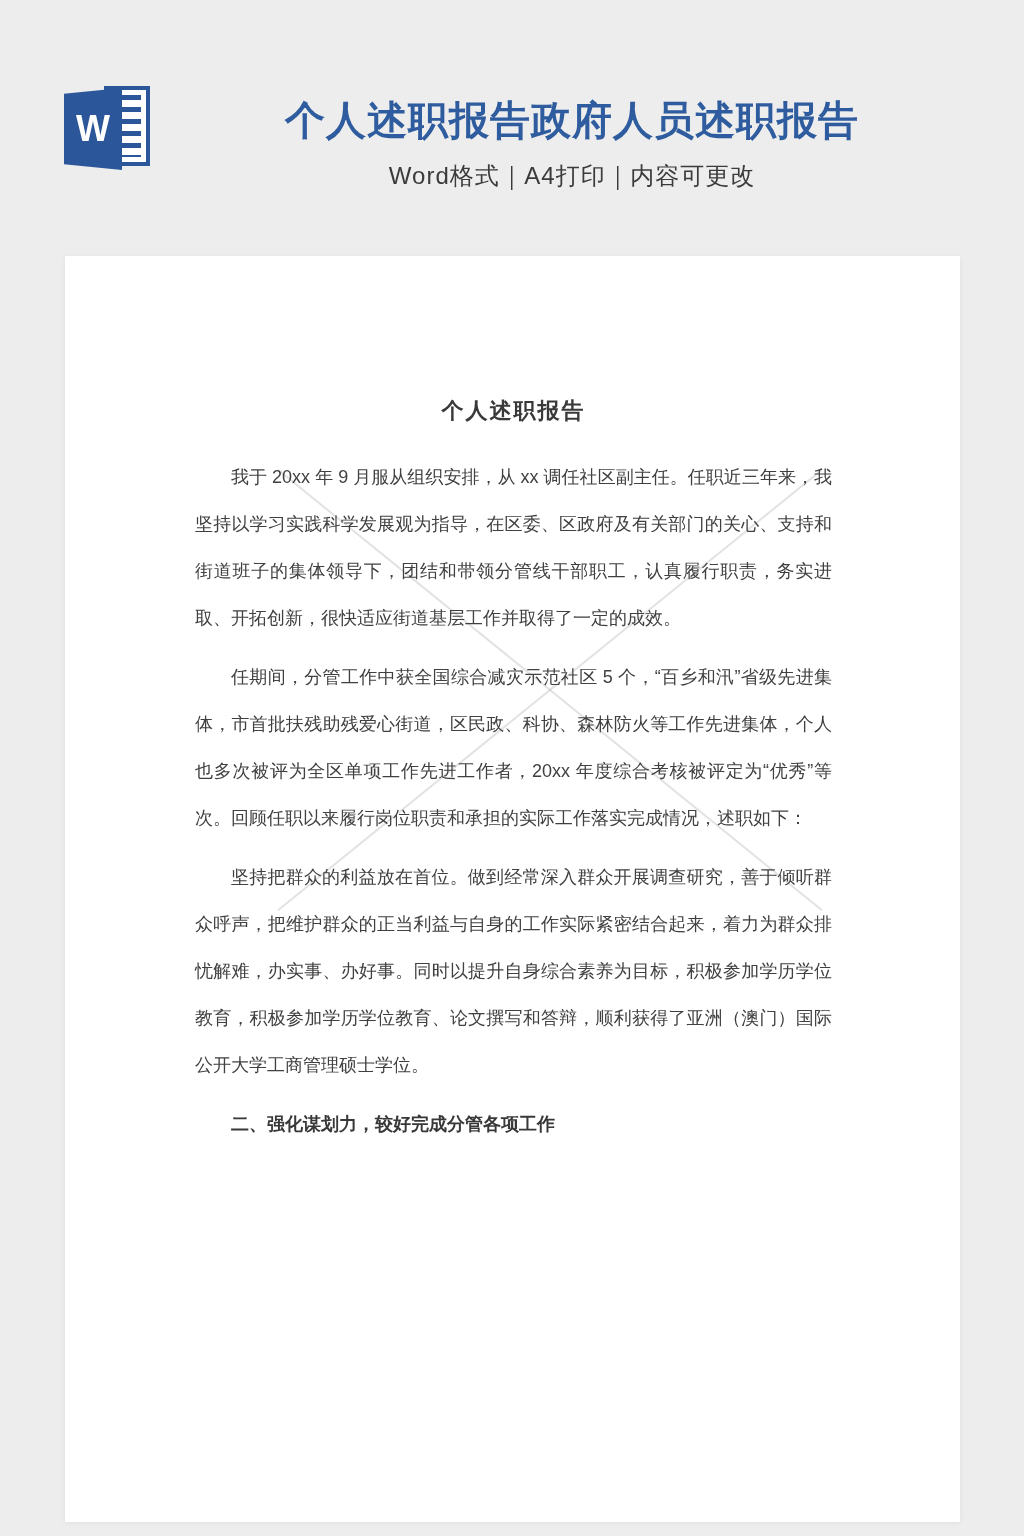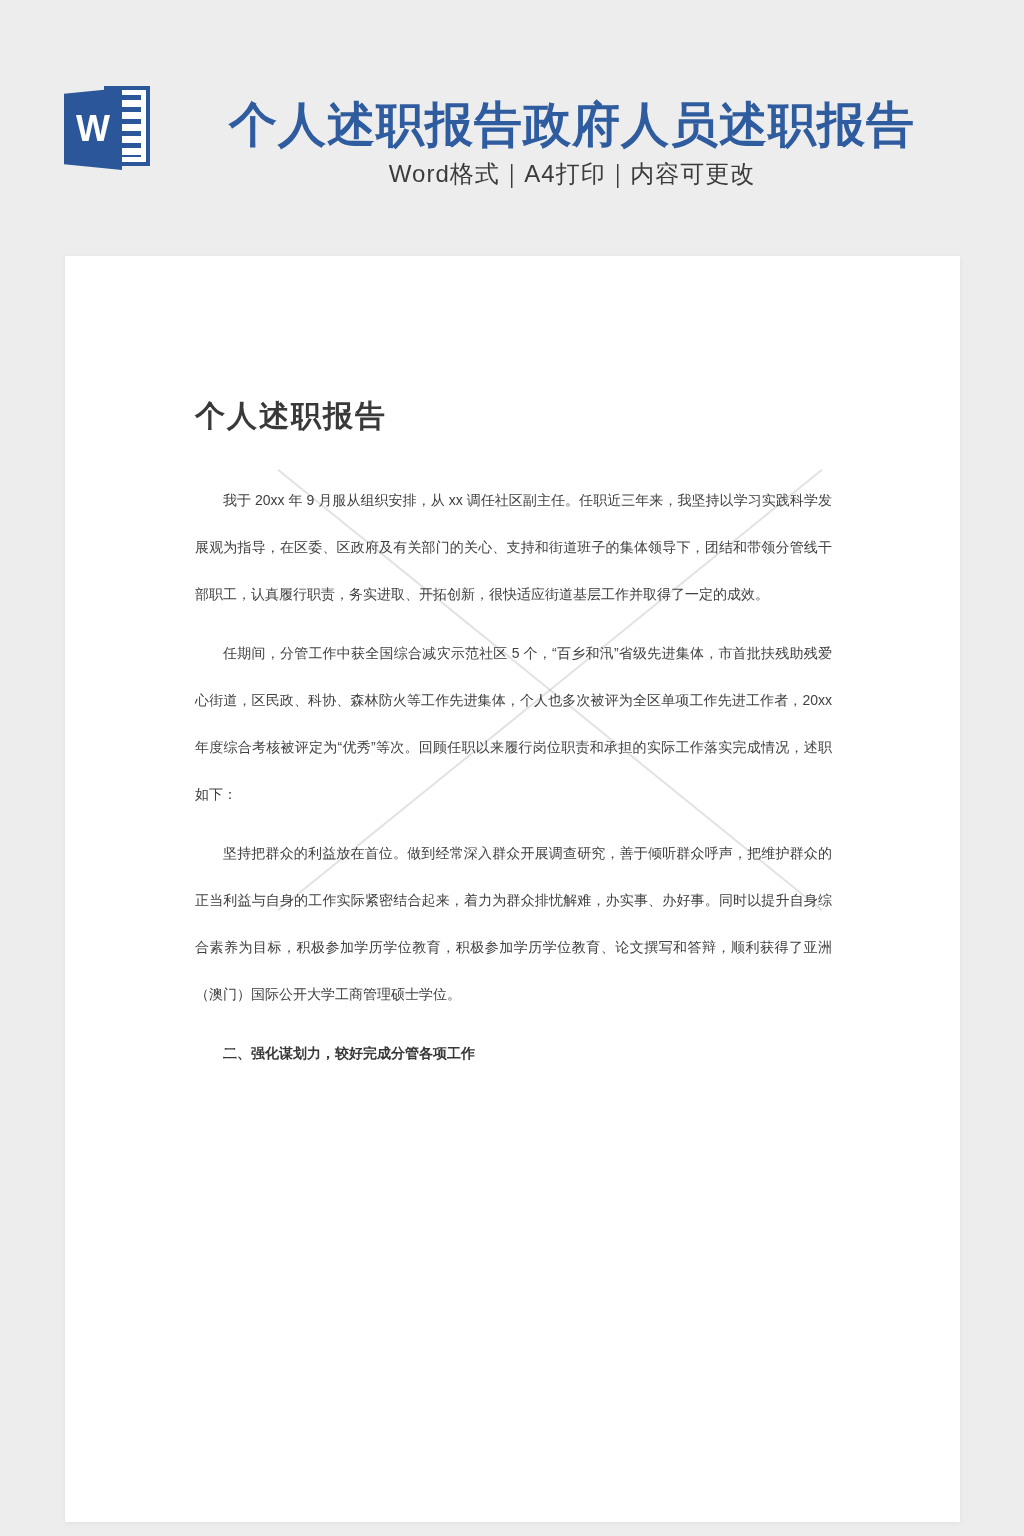--- a/index.html
+++ b/index.html
@@ -23,24 +23,24 @@
   }
   .wi-flag {
     position:absolute; left:0; top:4px; width:58px; height:82px;
     background:#2b579a;
     clip-path:polygon(0 7%, 100% 0, 100% 100%, 0 93%);
     display:flex; align-items:center; justify-content:center;
   }
   .wi-flag span { color:#fff; font-weight:bold; font-size:36px; line-height:1; }
   .header-text { position:absolute; left:130px; right:10px; top:96px; text-align:center; }
   .header-title {
-    font-size:48px; font-weight:bold; color:#2e5c9e; letter-spacing:1px;
+    font-size:40px; font-weight:bold; color:#2e5c9e; letter-spacing:1px;
     line-height:1.2; white-space:nowrap;
   }
-  .header-subtitle { margin-top:4px; font-size:24px; color:#3b3b3b; letter-spacing:1px; }
+  .header-subtitle { margin-top:16px; font-size:24px; color:#3b3b3b; letter-spacing:1px; }
 
   
   .doc-page {
     position:absolute; left:65px; top:256px; width:895px; height:1266px;
     background:#ffffff; box-shadow:0 1px 5px rgba(0,0,0,0.06);
     overflow:hidden;
   }
   .watermark {
     position:absolute; left:485px; top:434px; transform:translate(-50%,-50%);
     font-size:150px; font-weight:bold; color:rgba(130,130,130,0.10);
@@ -49,25 +49,25 @@
   }
   .wm-stroke {
     position:absolute; left:135px; top:433px; width:700px; height:2px;
     background:rgba(150,150,150,0.28); z-index:1; pointer-events:none;
   }
   .wm-stroke.s1 { transform:rotate(39deg); }
   .wm-stroke.s2 { transform:rotate(-39deg); }
 
   .doc-content { position:relative; z-index:2; padding:140px 128px 0 130px; }
   .doc-title {
-    font-size:30px; font-weight:bold; color:#393939;
-    margin-bottom:40px; letter-spacing:2px;
+    text-align:center; font-size:22px; font-weight:bold; color:#393939;
+    margin-bottom:28px; letter-spacing:2px;
   }
   .doc-content p {
-    font-size:14px; line-height:47px; color:#404040;
+    font-size:18px; line-height:47px; color:#404040;
     text-align:justify; text-indent:2em; margin-bottom:12px;
   }
   .doc-content p.section-heading { font-weight:bold; color:#383838; }
 </style>
 </head>
 <body>
 
 <div class="canvas">
 
   <header class="header">

